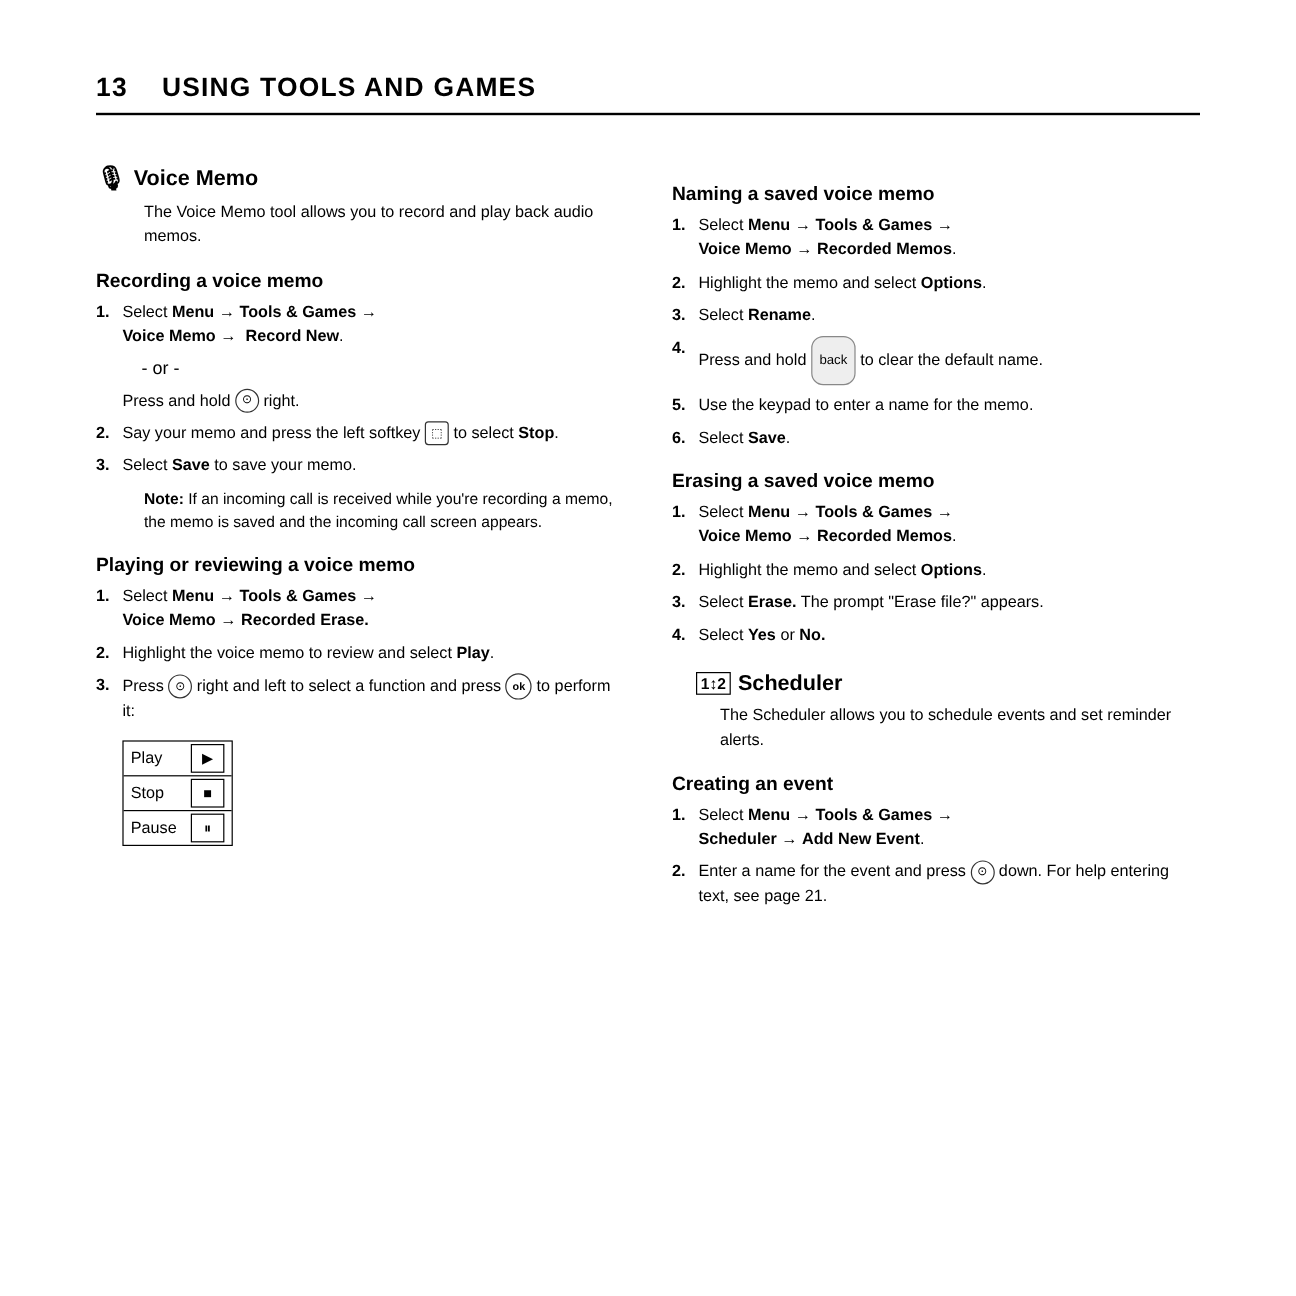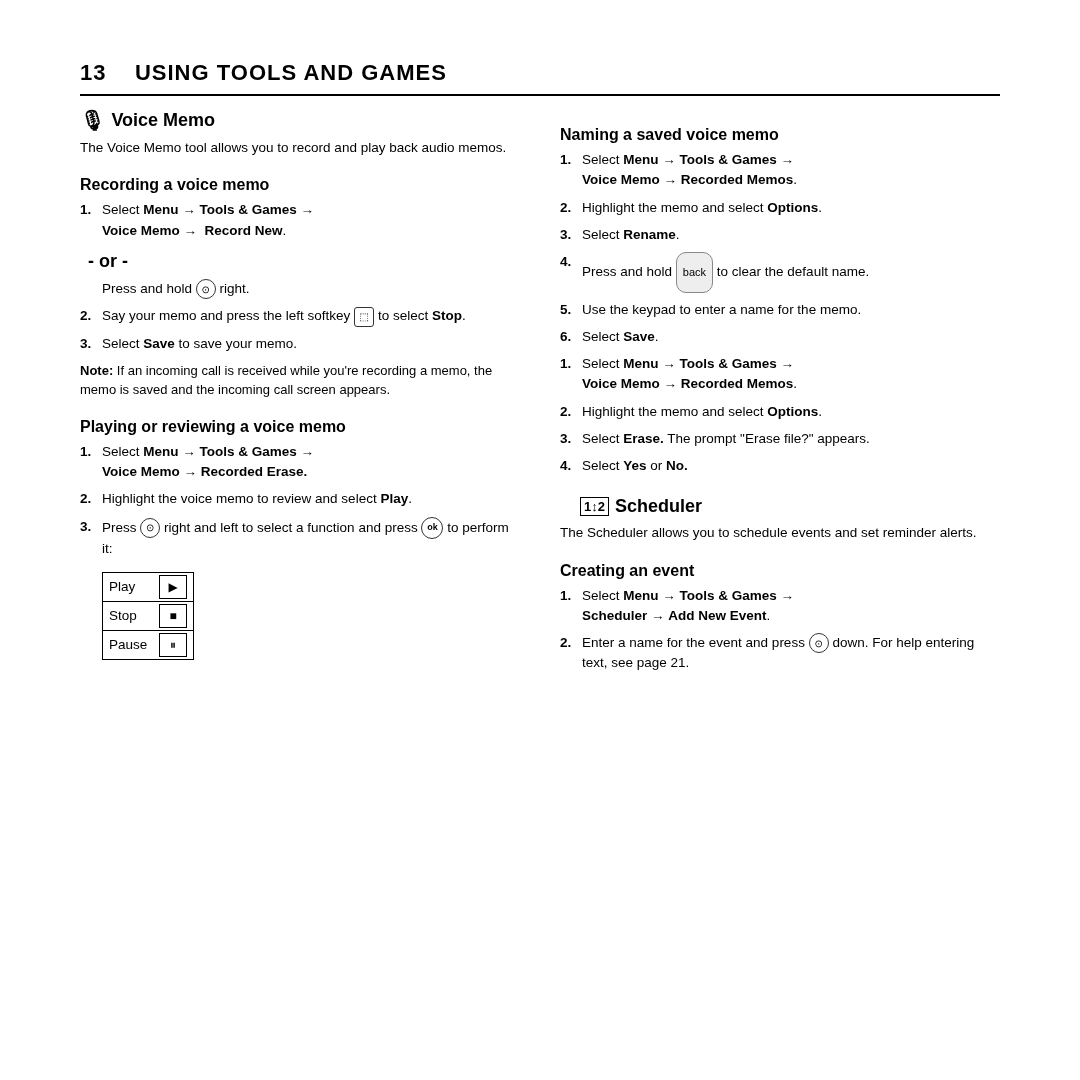--- a/index.html
+++ b/index.html
@@ -18,21 +18,21 @@
       padding: 60px 80px 40px 80px;
       position: relative;
     }
     
     .chapter-heading {
       font-size: 22px;
       font-weight: bold;
       letter-spacing: 1px;
       border-bottom: 2px solid #000;
       padding-bottom: 8px;
-      margin-bottom: 12px;
+      margin-bottom: 40px;
       text-transform: uppercase;
     }
     .chapter-num {
       font-size: 22px;
       font-weight: bold;
     }
     .chapter-title {
       font-size: 22px;
       font-weight: bold;
       font-variant: small-caps;
@@ -60,20 +60,21 @@
       font-weight: bold;
       margin-bottom: 6px;
       display: flex;
       align-items: center;
       gap: 6px;
     }
     p {
       font-size: 13.5px;
       line-height: 1.5;
       margin-bottom: 8px;
+      margin-left: 40px;
     }
     
     ol {
       margin-left: 0;
       padding-left: 0;
       list-style: none;
       counter-reset: step-counter;
     }
     ol li {
       counter-increment: step-counter;
@@ -91,25 +92,24 @@
     ol li .li-content {
       flex: 1;
     }
     b, strong {
       font-weight: bold;
     }
     .arrow {
       font-style: normal;
     }
     .or-line {
-      margin-left: 8px;
-      font-size: 18px;
+      margin-left: 38px;
+      font-size: 15px;
       line-height: 1.5;
       margin-bottom: 4px;
-      font-weight: bold;
     }
     
     .note {
       font-size: 13px;
       line-height: 1.5;
       margin-bottom: 8px;
     }
     .note b {
       font-weight: bold;
     }
@@ -340,20 +340,21 @@
             Use the keypad to enter a name for the memo.
           </span>
         </li>
         <li>
           <span class="li-content">
             Select <b>Save</b>.
           </span>
         </li>
       </ol>
 
+      <div class="section-title">Erasing a saved voice memo</div>
       <ol>
         <li>
           <span class="li-content">
             Select <b>Menu</b> <span class="arrow">→</span> <b>Tools &amp; Games</b> <span class="arrow">→</span><br>
             <b>Voice Memo</b> <span class="arrow">→</span> <b>Recorded Memos</b>.
           </span>
         </li>
         <li>
           <span class="li-content">
             Highlight the memo and select <b>Options</b>.

